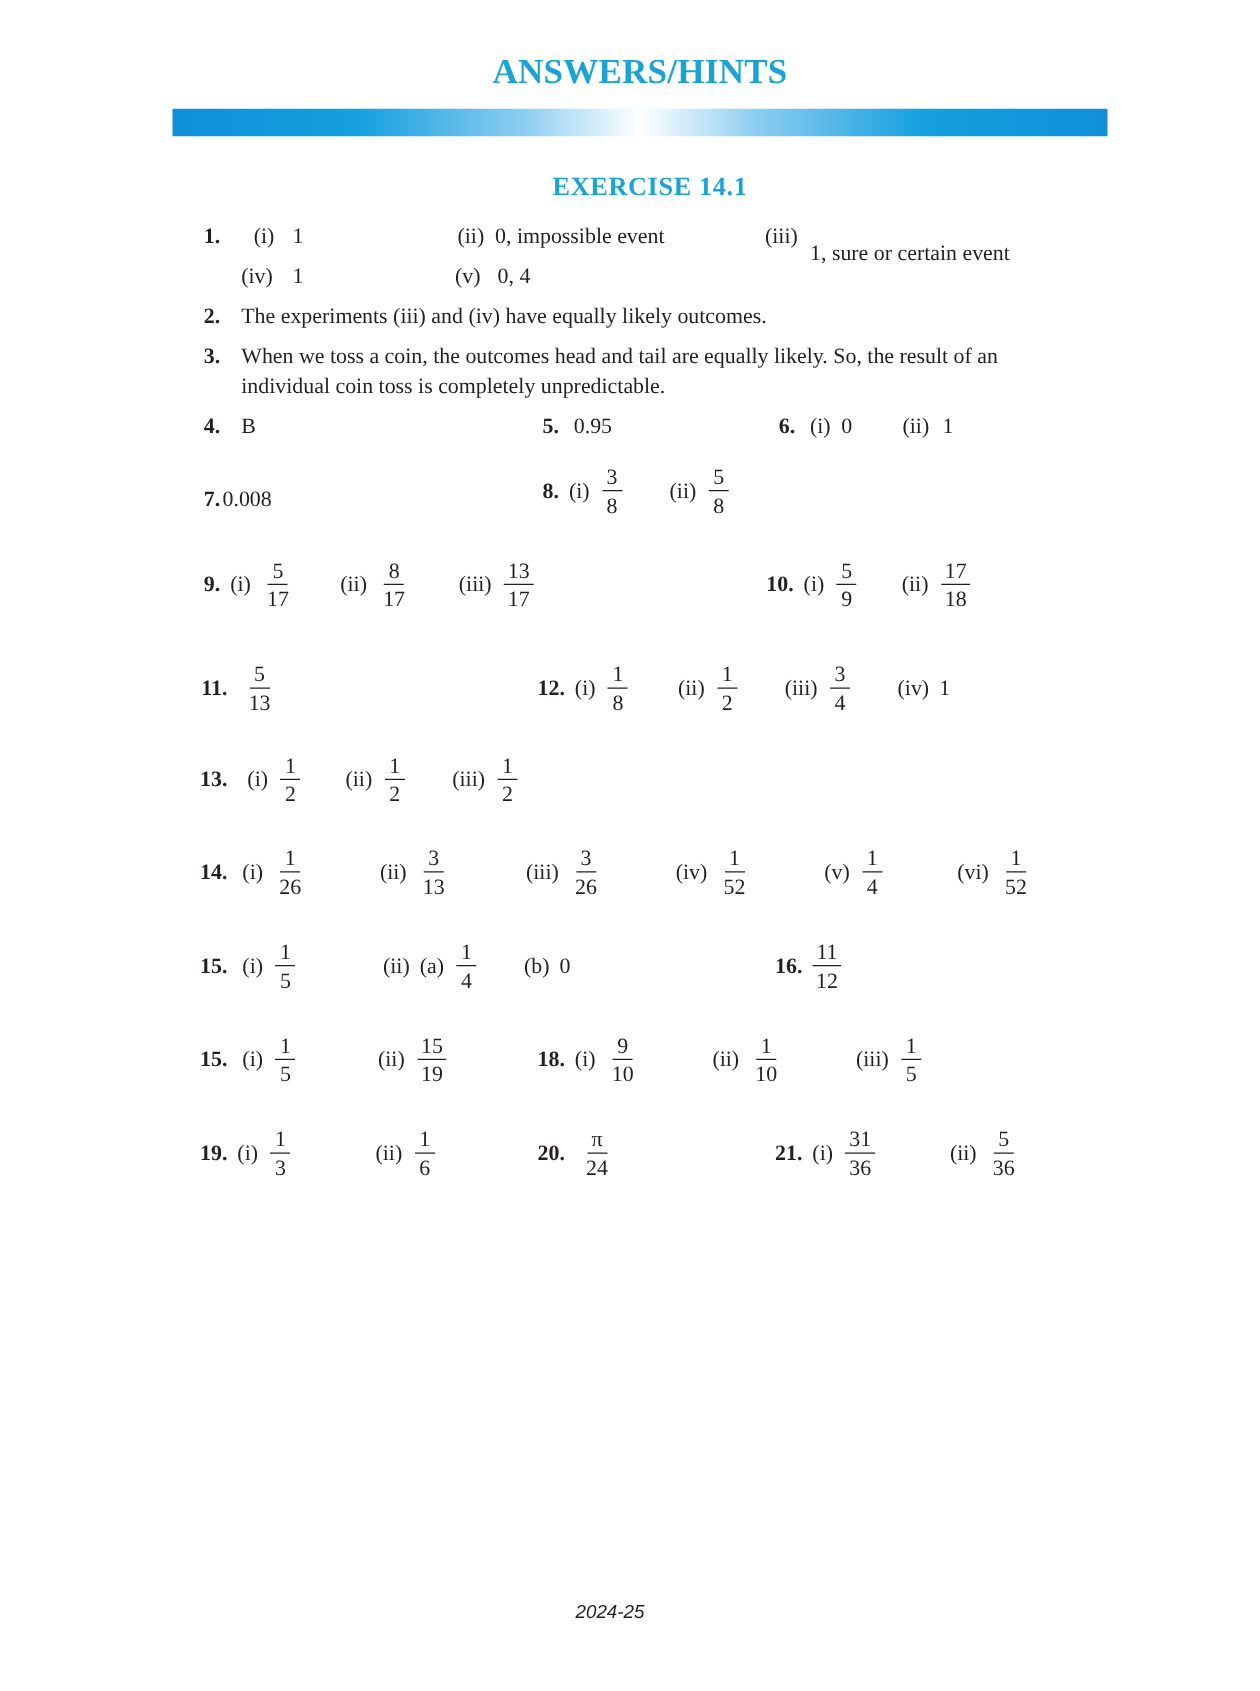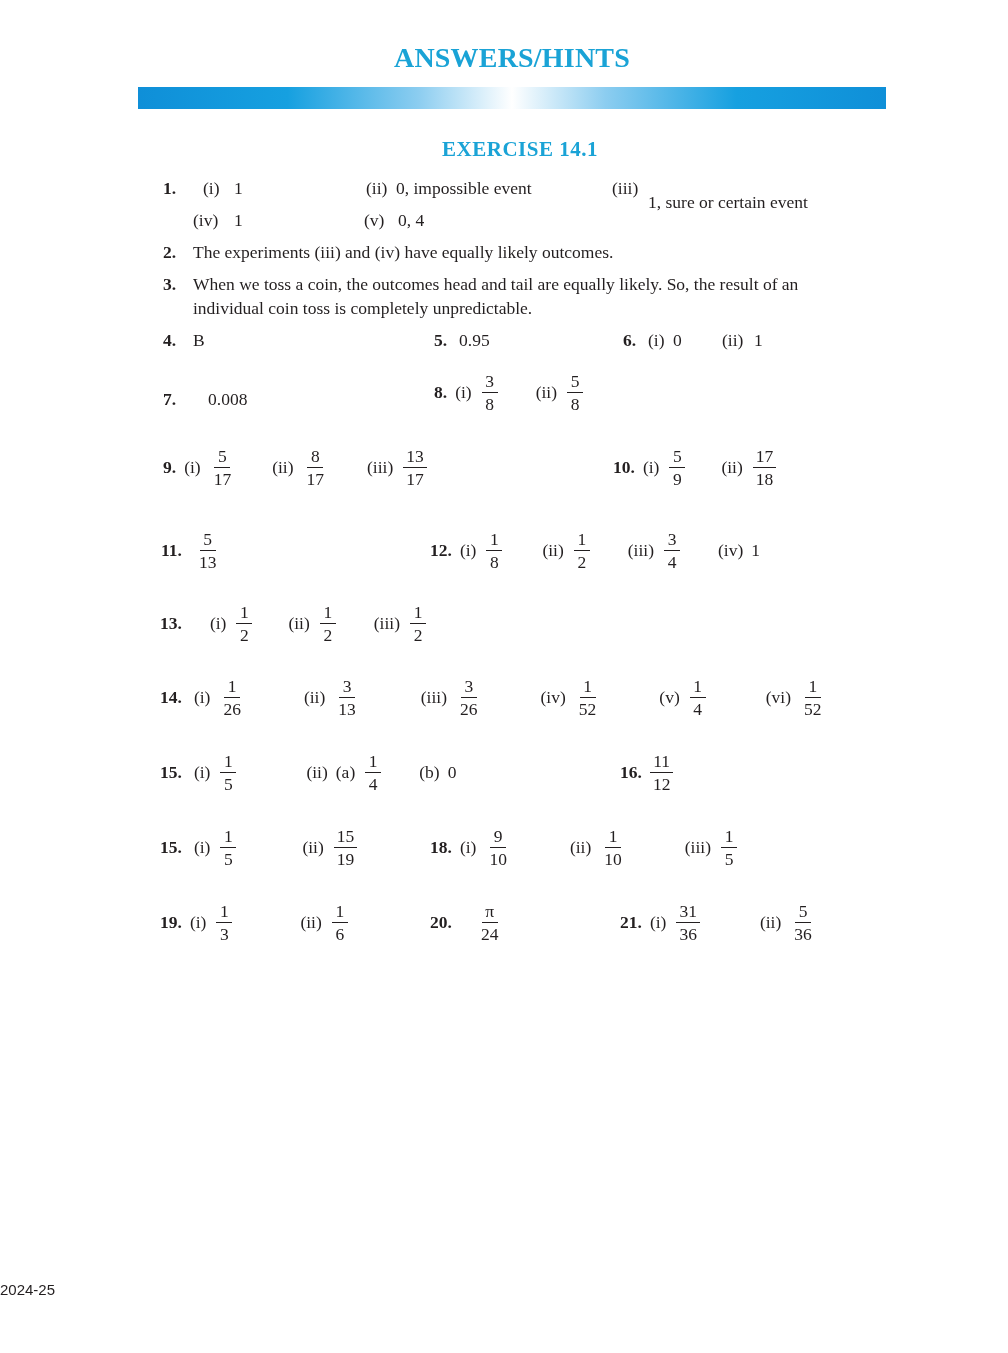--- a/index.html
+++ b/index.html
@@ -30,22 +30,22 @@
   .item { position: absolute; display: flex; align-items: center; white-space: nowrap; font-size: 17.5px; }
   .item .num { margin-right: 8px; }
   .lbl { margin-right: 10px; }
   .frac {
     display: inline-flex; flex-direction: column; align-items: center;
     vertical-align: middle; line-height: 1.05; font-size: 17.5px;
   }
   .frac .n { padding: 0 3px 2px 3px; border-bottom: 1px solid #231f20; min-width: 10px; text-align: center; }
   .frac .d { padding: 2px 3px 0 3px; text-align: center; }
   .footer {
-    position: absolute; left: 0; width: 976px; top: 1281px; 
-    font-family: "Liberation Sans", "DejaVu Sans", sans-serif; font-size: 15px; color: #231f20;
+    position: absolute; left: 0; width: 976px; top: 1281px; text-align: center;
+    font-family: "Liberation Sans", "DejaVu Sans", sans-serif; font-size: 15px; color: #231f20; font-style: italic;
   }
 </style>
 </head>
 <body>
 
 <div class="title">ANSWERS/HINTS</div>
 <div class="bar">
   <div class="half left"></div>
   <div class="half right"></div>
 </div>
@@ -87,21 +87,21 @@
 <div>
   <span class="t num" style="left:623px;top:330px">6.</span>
   <span class="t" style="left:648px;top:330px">(i)</span>
   <span class="t" style="left:673px;top:330px">0</span>
   <span class="t" style="left:722px;top:330px">(ii)</span>
   <span class="t" style="left:754px;top:330px">1</span>
 </div>
 
 <div>
   <span class="t num" style="left:163px;top:389px">7.</span>
-  <span class="t" style="left:208px;top:389px">0.008</span>
+  <span class="t" style="left:178px;top:389px">0.008</span>
 </div>
 <div class="item" style="left:434px;top:372px">
   <span class="num">8.</span>
   <span class="lbl">(i)</span>
   <span class="frac">
       <span class="n">3</span>
       <span class="d">8</span>
     </span>
   <span class="lbl" style="margin-left:38px">(ii)</span>
   <span class="frac">
@@ -164,21 +164,21 @@
   <span class="lbl" style="margin-left:38px">(iii)</span>
   <span class="frac">
       <span class="n">3</span>
       <span class="d">4</span>
     </span>
   <span class="lbl" style="margin-left:38px;margin-right:8px">(iv)</span>
   <span>1</span>
 </div>
 
 <div class="item" style="left:160px;top:603px">
-  <span class="num" style="margin-right:28px">13.</span>
+  <span class="num" style="margin-right:16px">13.</span>
   <span class="lbl">(i)</span>
   <span class="frac">
       <span class="n">1</span>
       <span class="d">2</span>
     </span>
   <span class="lbl" style="margin-left:36px">(ii)</span>
   <span class="frac">
       <span class="n">1</span>
       <span class="d">2</span>
     </span>
@@ -286,21 +286,21 @@
       <span class="n">1</span>
       <span class="d">3</span>
     </span>
   <span class="lbl" style="margin-left:68px">(ii)</span>
   <span class="frac">
       <span class="n">1</span>
       <span class="d">6</span>
     </span>
 </div>
 <div class="item" style="left:430px;top:902px">
-  <span class="num" style="margin-right:26px">20.</span>
+  <span class="num" style="margin-right:14px">20.</span>
   <span class="frac">
       <span class="n">π</span>
       <span class="d">24</span>
     </span>
 </div>
 <div class="item" style="left:620px;top:902px">
   <span class="num">21.</span>
   <span class="lbl">(i)</span>
   <span class="frac">
       <span class="n">31</span>

